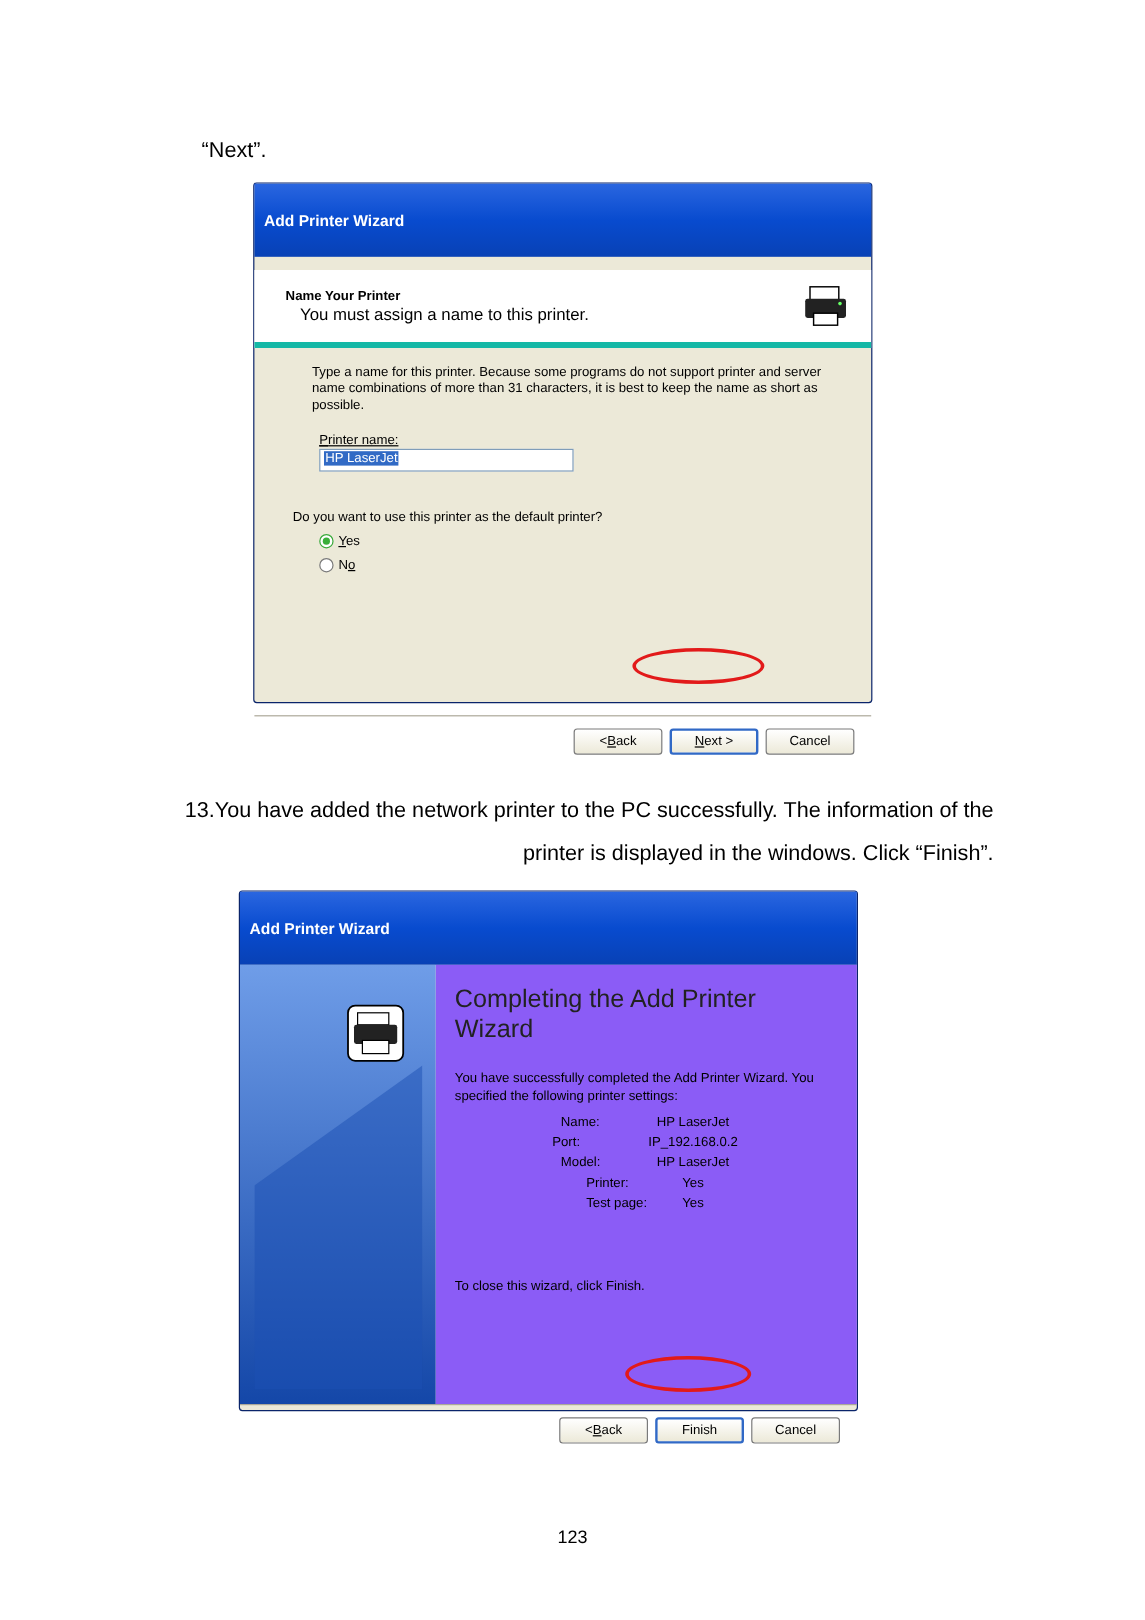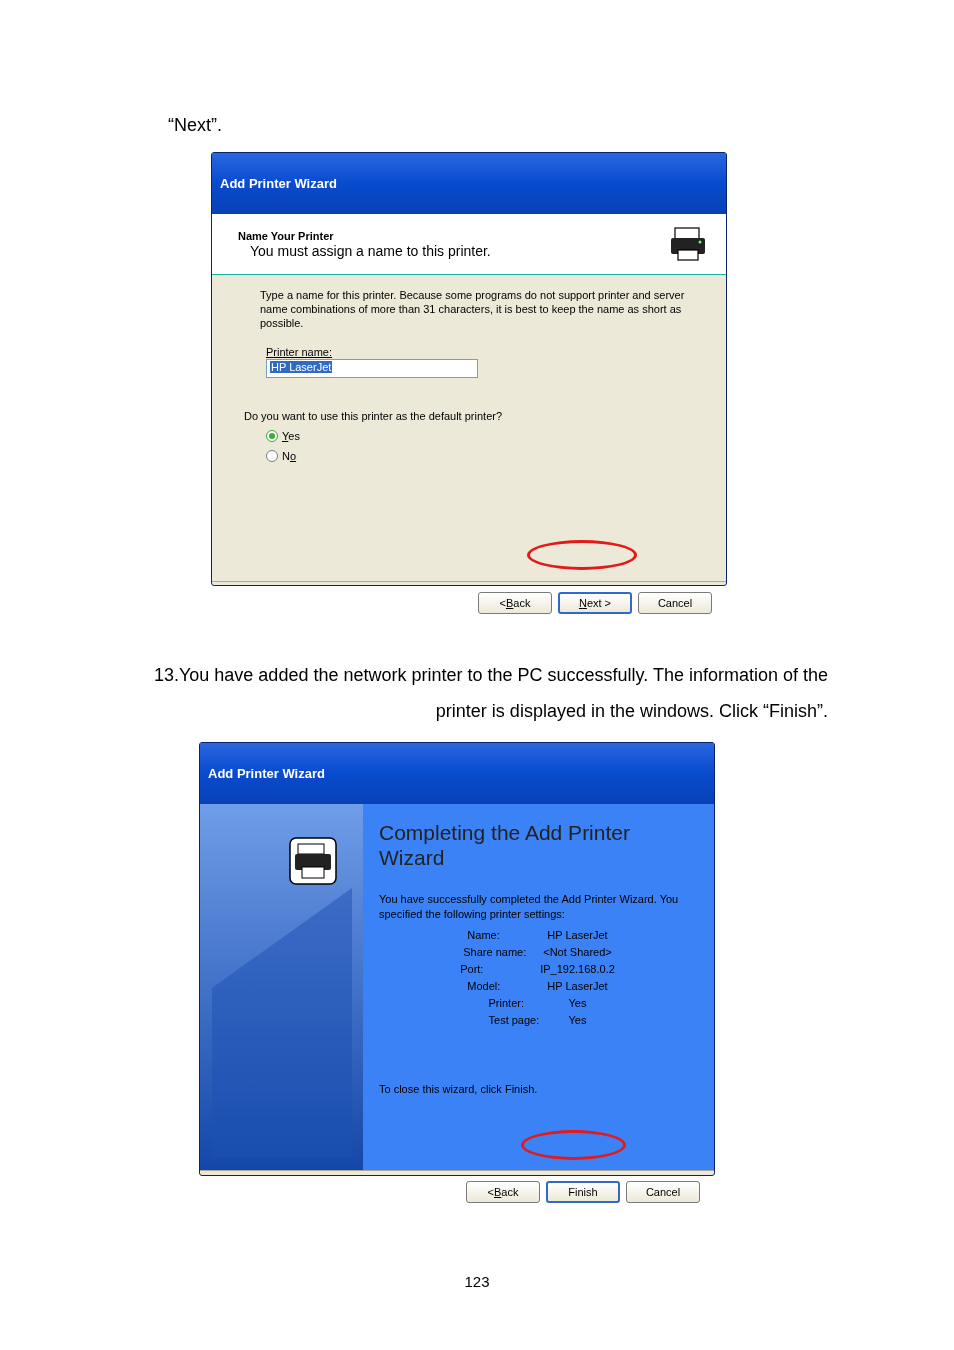--- a/index.html
+++ b/index.html
@@ -36,24 +36,25 @@
   .title-bar {
     background: linear-gradient(to bottom, #2a66e0 0%, #084bcf 50%, #0841b5 100%);
     color: #fff;
     font-weight: bold;
     font-size: 13px;
     padding: 23px 8px;
   }
   .header-band {
     background: #fff;
     padding: 10px 18px 10px 26px;
-    border-bottom: 1px solid #14b8a6;
+    border-bottom: 5px solid #14b8a6;
     display: flex;
     justify-content: space-between;
     align-items: center;
+    margin-top: 11px;
   }
   .header-txt { }
   .header-title { font-weight: bold; font-size: 11px; }
   .header-sub { font-size: 14px; margin-left: 12px; margin-top: 1px; }
   .printer-icon {
     width: 40px; height: 40px; flex: 0 0 40px;
   }
   .body-area { padding: 14px 40px 12px 48px; height: 306px; }
   .body-para { font-size: 11px; line-height: 1.25; }
   .field-label { margin-top: 16px; font-size: 11px; margin-left: 6px; text-decoration: underline; }
@@ -113,21 +114,21 @@
   .ring2 { left: 521px; top: 1130px; width: 105px; height: 30px; }
 
   
   .d2-body { display: flex; height: 366px; }
   .d2-side {
     width: 163px;
     background: linear-gradient(to bottom, #6f9de8, #1447a8);
     position: relative;
   }
   .d2-side svg { position: absolute; left: 12px; top: 14px; }
-  .d2-main { flex: 1; background: #3b82f6; padding: 16px 18px 10px 16px; }
+  .d2-main { flex: 1; background: #8b5cf6; padding: 16px 18px 10px 16px; }
   .d2-h { font-family: Arial, sans-serif; font-size: 21px; color: #222; line-height: 1.2; }
   .d2-p { font-size: 11px; margin-top: 22px; line-height: 1.3; }
   .d2-tbl { margin-top: 6px; font-size: 11px; }
   .d2-tbl div { display: flex; line-height: 1.55; justify-content: center; }
   .d2-tbl .k { width: 80px; }
   .d2-close { font-size: 11px; margin-top: 54px; }
 </style>
 </head>
 <body>
 
@@ -200,24 +201,20 @@
     </div>
     <div class="d2-main">
       <div class="d2-h">Completing the Add Printer Wizard</div>
       <div class="d2-p">You have successfully completed the Add Printer Wizard. You specified the following printer settings:</div>
       <div class="d2-tbl">
         <div>
             <span class="k">Name:</span>
             <span>HP LaserJet</span>
           </div>
         <div>
-            <span class="k">Share name:</span>
-            <span>&lt;Not Shared&gt;</span>
-          </div>
-        <div>
             <span class="k">Port:</span>
             <span>IP_192.168.0.2</span>
           </div>
         <div>
             <span class="k">Model:</span>
             <span>HP LaserJet</span>
           </div>
         <div>
             <span class="k">Printer:</span>
             <span>Yes</span>

